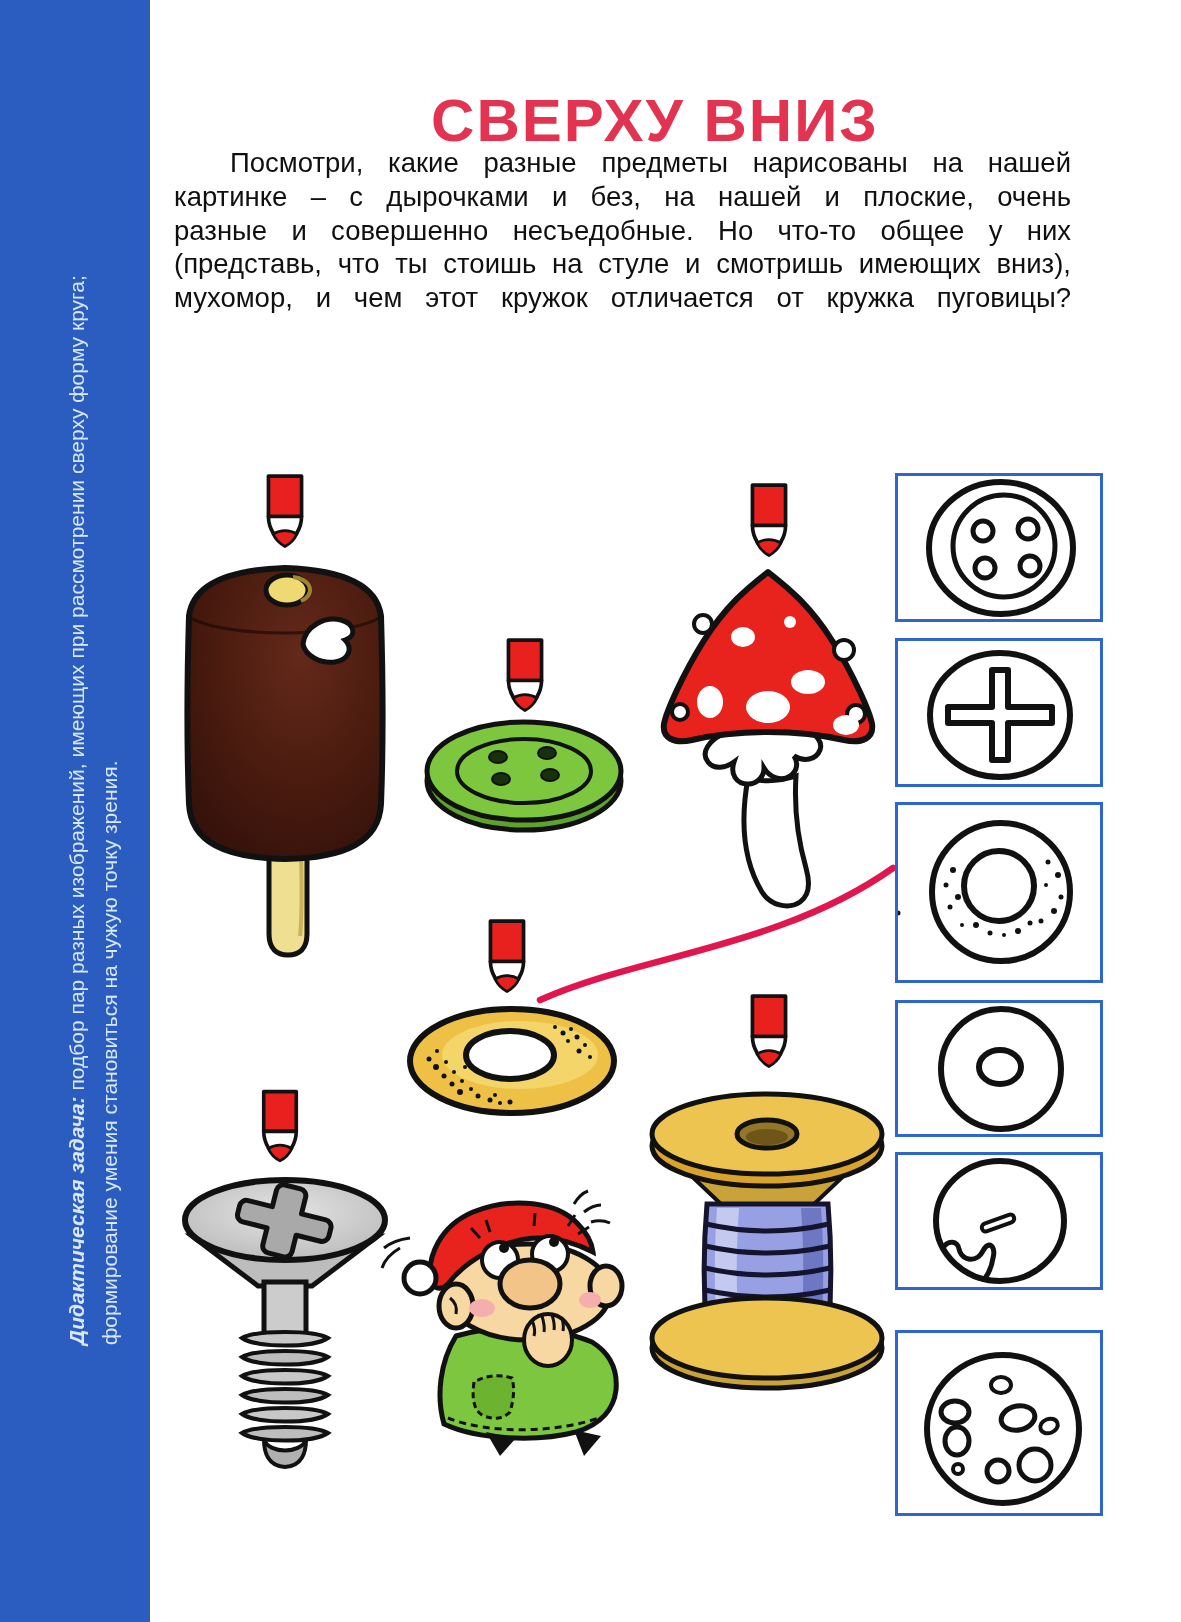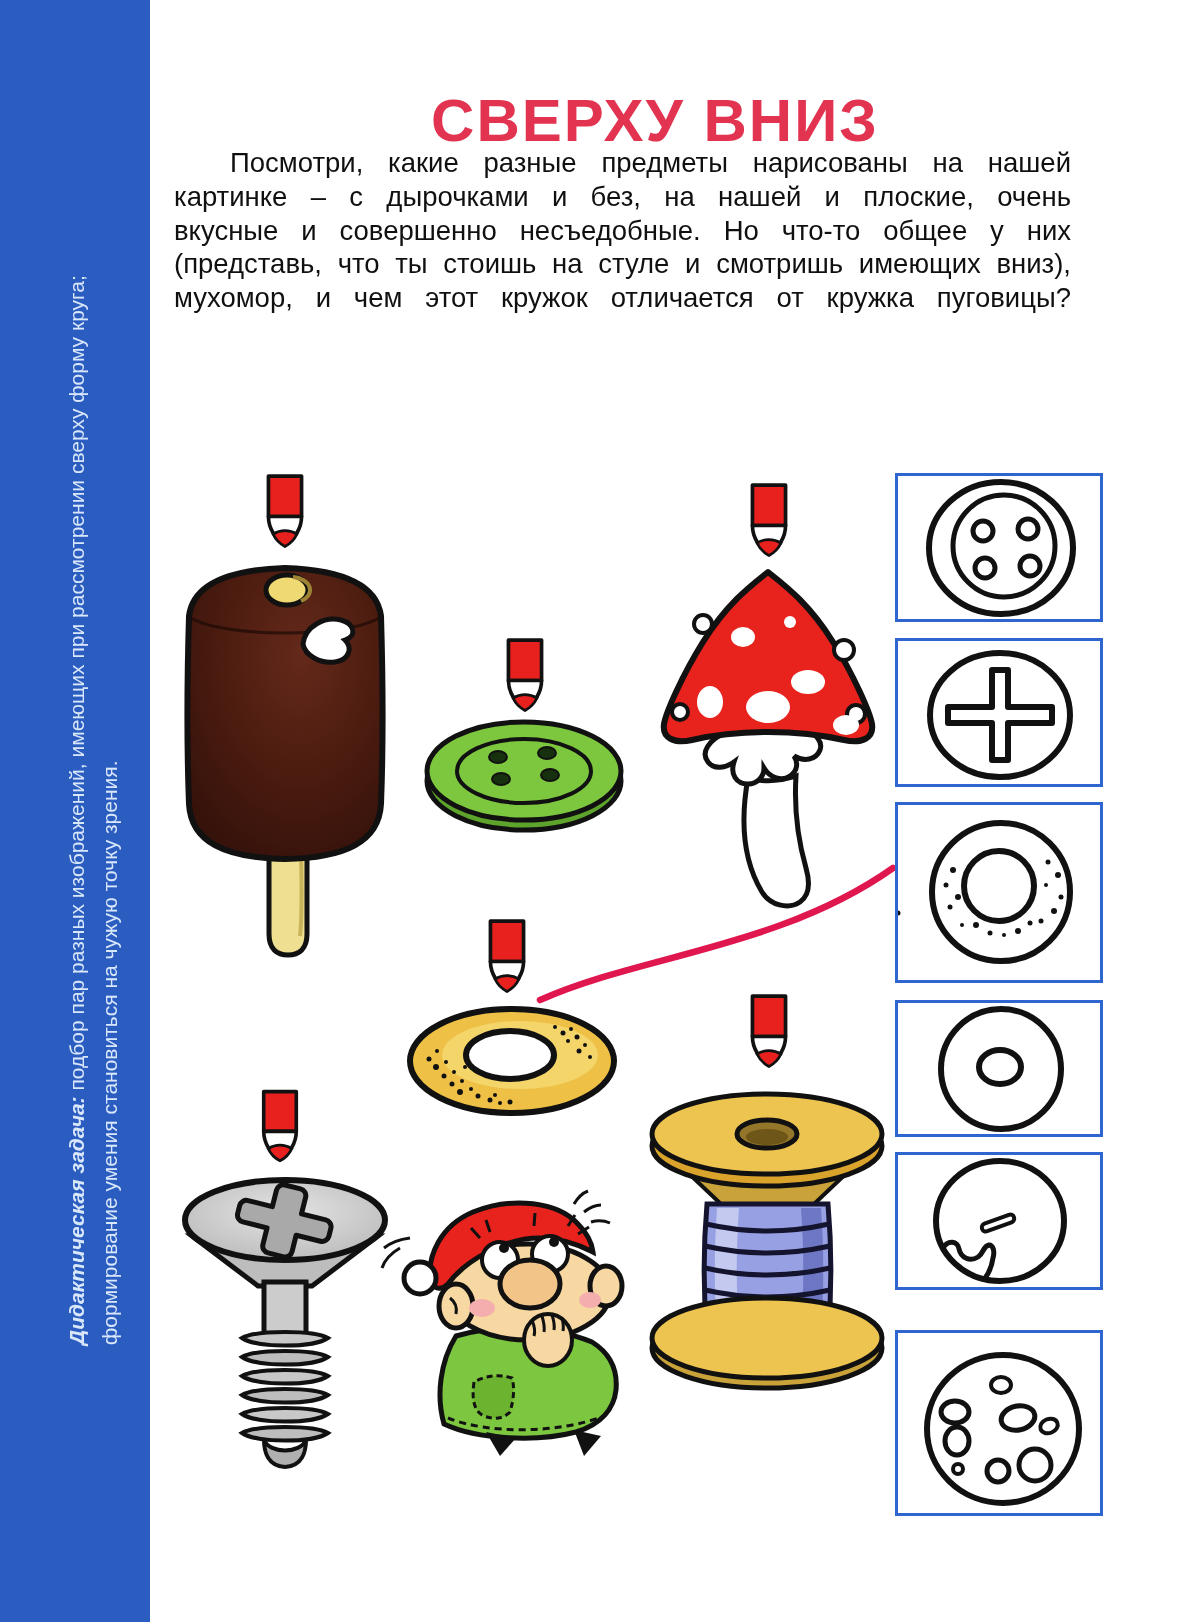--- a/index.html
+++ b/index.html
@@ -55,21 +55,21 @@
       <div><span class="lbl">Дидактическая задача:</span><span> подбор пар разных изображений, имеющих при рассмотрении сверху форму круга;</span></div>
       <div><span>формирование умения становиться на чужую точку зрения.</span></div>
     </div>
   </div>
 
   <div id="page-title">СВЕРХУ ВНИЗ</div>
 
   <div id="intro">
     <div class="ln first">Посмотри, какие разные предметы нарисованы на нашей</div>
     <div class="ln">картинке – с дырочками и без, на нашей и плоские, очень</div>
-    <div class="ln">вкусные и совершенно несъедобные. Но что-то общее у них</div>
+    <div class="ln">разные и совершенно несъедобные. Но что-то общее у них</div>
     <div class="ln">(представь, что ты стоишь на стуле и смотришь имеющих вниз),</div>
     <div class="ln">мухомор, и чем этот кружок отличается от кружка пуговицы?</div>
   </div>
 
   <svg class="art" style="left:262px;top:472px" width="46" height="78" viewBox="0 0 50 84">
       <use href="#pencil-shape"></use>
     </svg>
   <svg class="art" style="left:502px;top:636px" width="46" height="78" viewBox="0 0 50 84">
       <use href="#pencil-shape"></use>
     </svg>

